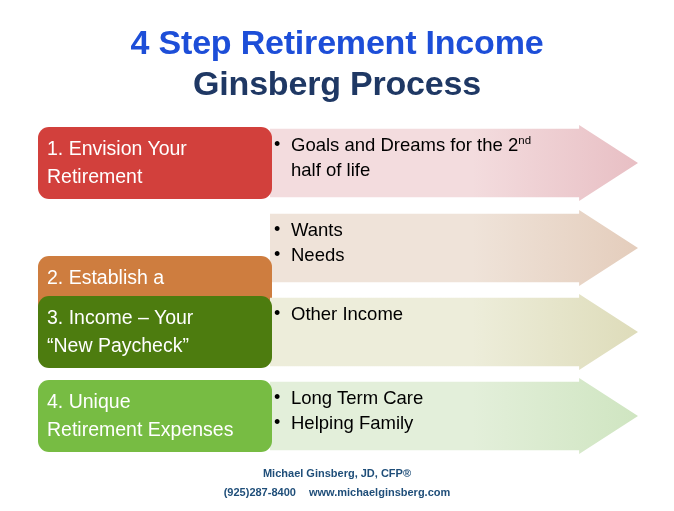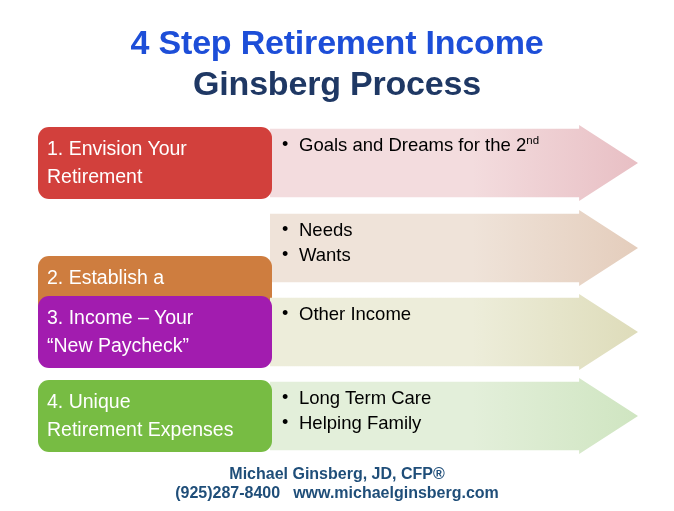--- a/index.html
+++ b/index.html
@@ -73,21 +73,21 @@
     color: #ffffff;
     font-size: 19.5px;
     line-height: 28px;
     font-weight: normal;
   }
   .label-line { display: block; white-space: nowrap; }
 
   
   .bullets {
     position: absolute;
-    left: 244px;
+    left: 236px;
     top: 5px;
     width: 350px;
     font-size: 18.5px;
     line-height: 25px;
     color: #000000;
   }
   .bullet {
     display: block;
     position: relative;
     padding-left: 17px;
@@ -108,21 +108,21 @@
 
   
   .footer {
     position: absolute;
     top: 464px;
     left: 0;
     width: 674px;
     text-align: center;
     color: #1F4E79;
     font-weight: bold;
-    font-size: 16px;
+    font-size: 11px;
     line-height: 19px;
   }
   .footer-line { display: block; }
   .footer-gap { display: inline-block; width: 13px; }
 </style>
 </head>
 <body>
 
 <div class="title-block">
   <div class="title-line" style="color: #1d4ed8;">4 Step Retirement Income</div>
@@ -133,38 +133,39 @@
 
   <div class="row row-1">
     <div class="arrow" style="background: linear-gradient(to right, rgb(243, 220, 222) 0%, rgb(243, 220, 222) 55%, rgb(232, 191, 196) 100%);"></div>
     <div class="label-box" style="background: rgb(210, 64, 60);">
       <span class="label-line">1. Envision Your</span>
       <span class="label-line">Retirement</span>
     </div>
     <div class="bullets">
       <span class="bullet">
         <span class="wrap-line"><span>Goals and Dreams for the 2</span><sup>nd</sup></span>
+        <span class="wrap-line">half of life</span>
       </span>
     </div>
   </div>
 
   <div class="row row-2">
     <div class="arrow" style="background: linear-gradient(to right, rgb(239, 227, 217) 0%, rgb(239, 227, 217) 55%, rgb(228, 205, 188) 100%);"></div>
     <div class="label-box" style="background: rgb(206, 125, 63); margin-top: 44px;">
       <span class="label-line">2. Establish a</span>
     </div>
     <div class="bullets">
+      <span class="bullet">Wants</span>
       <span class="bullet">Needs</span>
-      <span class="bullet">Wants</span>
     </div>
   </div>
 
   <div class="row row-3">
     <div class="arrow" style="background: linear-gradient(to right, rgb(237, 237, 218) 0%, rgb(237, 237, 218) 55%, rgb(222, 220, 186) 100%);"></div>
-    <div class="label-box" style="background: #a21caf;">
+    <div class="label-box" style="background: #4d7c0f;">
       <span class="label-line">3. Income – Your</span>
       <span class="label-line">“New Paycheck”</span>
     </div>
     <div class="bullets">
       <span class="bullet">Other Income</span>
     </div>
   </div>
 
   <div class="row row-4">
     <div class="arrow" style="background: linear-gradient(to right, rgb(227, 239, 218) 0%, rgb(227, 239, 218) 55%, rgb(207, 229, 193) 100%);"></div>

